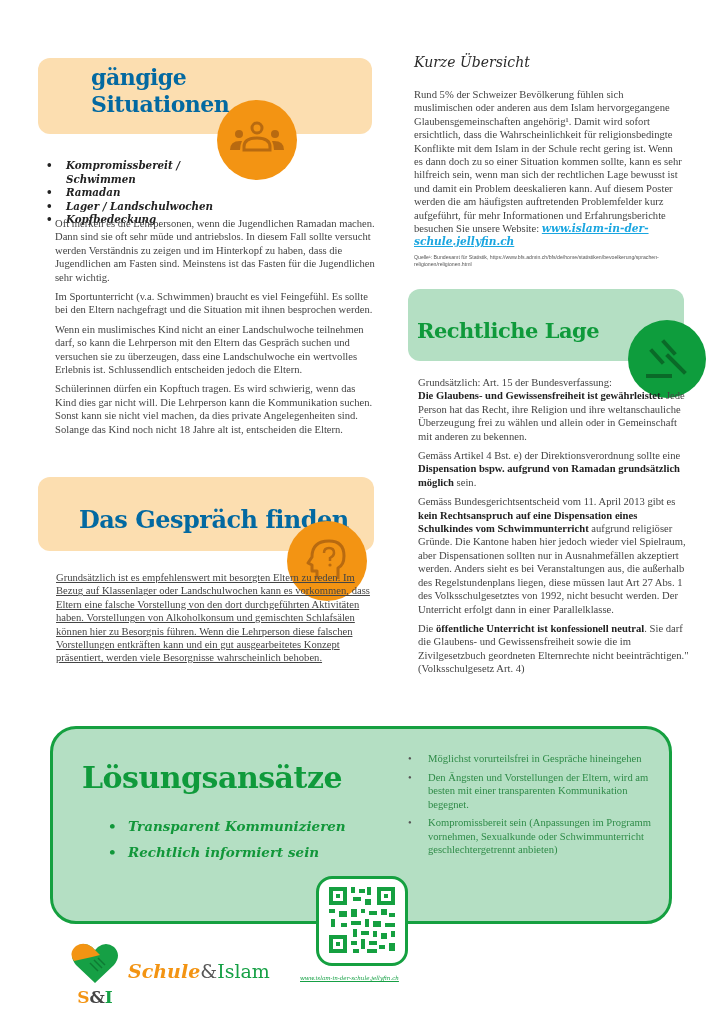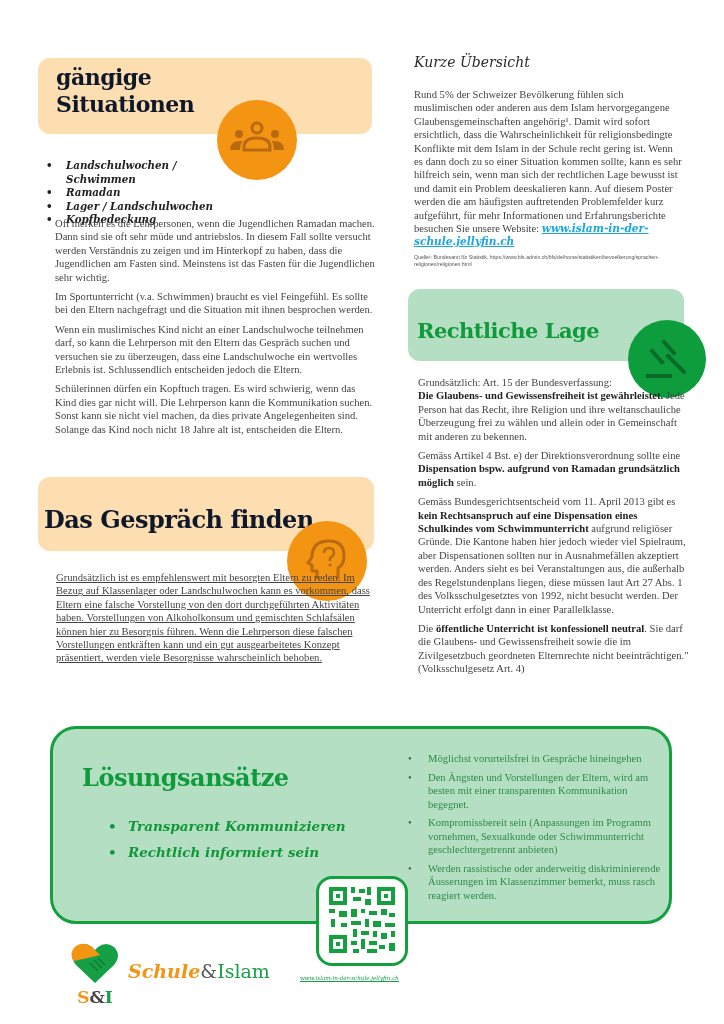--- a/index.html
+++ b/index.html
@@ -6,21 +6,21 @@
   html, body { width: 724px; height: 1024px; background: #ffffff; overflow: hidden; }
   body { position: relative; font-family: "DejaVu Serif", serif; color: #3d3d3d; }
 
   .abs { position: absolute; }
   .body-text { font-family: "Liberation Serif", serif; font-size: 10.6px; line-height: 13.4px; color: #444; }
   .body-text p { margin-bottom: 6px; }
   .body-text b { color: #222; margin-top: 48px; }
 
   
   .orange-box { background: #fcdeb0; border-radius: 12px; }
-  .orange-title { font-family: "DejaVu Serif", serif; font-weight: bold; color: #0f172a; letter-spacing: -0.5px; }
+  .orange-title { font-family: "DejaVu Serif", serif; font-weight: bold; color: #0369a1; letter-spacing: -0.5px; margin-left: 35px; }
   .orange-circle { background: #f39413; border-radius: 50%; }
 
   .green-box { background: #b4dfc3; border-radius: 12px; }
   .green-title { font-family: "DejaVu Serif", serif; font-weight: bold; color: #0f9a3b; letter-spacing: -0.5px; }
   .green-circle { background: #0e9d3d; border-radius: 50%; }
 
   .bullets { list-style: none; }
   .bullets li { position: relative; padding-left: 22px; }
   .bullets li::before { content: "•"; position: absolute; left: 2px; top: 0; }
 
@@ -52,21 +52,21 @@
       <path d="M27 47 q0 -9 13 -9 q13 0 13 9 v3 h-26z" fill="none" stroke="#b86a10" stroke-width="3"></path>
       <circle cx="22" cy="34" r="4"></circle>
       <circle cx="58" cy="34" r="4"></circle>
       <path d="M13 50 q0 -9 10 -9 l2 0 q-2 4 -2 9z"></path>
       <path d="M67 50 q0 -9 -10 -9 l-2 0 q2 4 2 9z"></path>
     </g>
   </svg>
 </div>
 
 <ul class="abs bullets sit-list" style="left:44px; top:159px; width:200px;">
-  <li>Landschulwochen / Schwimmen</li>
+  <li>Kompromissbereit / Schwimmen</li>
   <li>Ramadan</li>
   <li>Lager / Landschulwochen</li>
   <li>Kopfbedeckung</li>
 </ul>
 
 <div class="abs body-text" style="left:55px; top:217px; width:320px;">
   <p>Oft merken es die Lehrpersonen, wenn die Jugendlichen Ramadan machen. Dann sind sie oft sehr müde und antriebslos. In diesem Fall sollte versucht werden Verständnis zu zeigen und im Hinterkopf zu haben, dass die Jugendlichen am Fasten sind. Meinstens ist das Fasten für die Jugendlichen sehr wichtig.</p>
   <p>Im Sportunterricht (v.a. Schwimmen) braucht es viel Feingefühl. Es sollte bei den Eltern nachgefragt und die Situation mit ihnen besprochen werden.</p>
   <p>Wenn ein muslimisches Kind nicht an einer Landschulwoche teilnehmen darf, so kann die Lehrperson mit den Eltern das Gespräch suchen und versuchen sie zu überzeugen, dass eine Landschulwoche ein wertvolles Erlebnis ist. Schlussendlich entscheiden jedoch die Eltern.</p>
   <p>Schülerinnen dürfen ein Kopftuch tragen. Es wird schwierig, wenn das Kind dies gar nicht will. Die Lehrperson kann die Kommunikation suchen. Sonst kann sie nicht viel machen, da dies private Angelegenheiten sind. Solange das Kind noch nicht 18 Jahre alt ist, entscheiden die Eltern.</p>
@@ -123,30 +123,29 @@
     <span>Gemäss Bundesgerichtsentscheid vom 11. April 2013 gibt es</span>
     <b>kein Rechtsanspruch auf eine Dispensation eines Schulkindes vom Schwimmunterricht</b>
     <span>aufgrund religiöser Gründe. Die Kantone haben hier jedoch wieder viel Spielraum, aber Dispensationen sollten nur in Ausnahmefällen akzeptiert werden. Anders sieht es bei Veranstaltungen aus, die außerhalb des Regelstundenplans liegen, diese müssen laut Art 27 Abs. 1 des Volksschulgesetztes von 1992, nicht besucht werden. Der Unterricht erfolgt dann in einer Parallelklasse.</span>
   </p>
   <p>
     <span>Die </span><b>öffentliche Unterricht ist konfessionell neutral</b><span>. Sie darf die Glaubens- und Gewissensfreiheit sowie die im Zivilgesetzbuch geordneten Elternrechte nicht beeinträchtigen." (Volksschulgesetz Art. 4)</span>
   </p>
 </div>
 
 <div class="abs solution-box" style="left:50px; top:726px; width:622px; height:198px;"></div>
-<div class="abs green-title" style="left:82px; top:760px; font-size:24px; line-height:36px;">Lösungsansätze</div>
+<div class="abs green-title" style="left:82px; top:760px; font-size:30px; line-height:36px;">Lösungsansätze</div>
 <ul class="abs bullets sol-list" style="left:106px; top:813px; width:280px;">
   <li>Transparent Kommunizieren</li>
   <li>Rechtlich informiert sein</li>
 </ul>
 <ul class="abs bullets sol-right" style="left:406px; top:752px; width:256px;">
   <li>Möglichst vorurteilsfrei in Gespräche hineingehen</li>
   <li>Den Ängsten und Vorstellungen der Eltern, wird am besten mit einer transparenten Kommunikation begegnet.</li>
   <li>Kompromissbereit sein (Anpassungen im Programm vornehmen, Sexualkunde oder Schwimmunterricht geschlechtergetrennt anbieten)</li>
-  <li>Werden rassistische oder anderweitig diskriminierende Äusserungen im Klassenzimmer bemerkt, muss rasch reagiert werden.</li>
 </ul>
 
 <div class="abs qr-frame" style="left:316px; top:876px; width:92px; height:90px;">
   <svg width="86" height="84" viewBox="0 0 86 84">
     <g fill="#15a040">
       <rect x="10" y="8" width="18" height="18"></rect>
         <rect x="14" y="12" width="10" height="10" fill="#fff"></rect>
         <rect x="17" y="15" width="4" height="4"></rect>
       <rect x="58" y="8" width="18" height="18"></rect>
         <rect x="62" y="12" width="10" height="10" fill="#fff"></rect>

